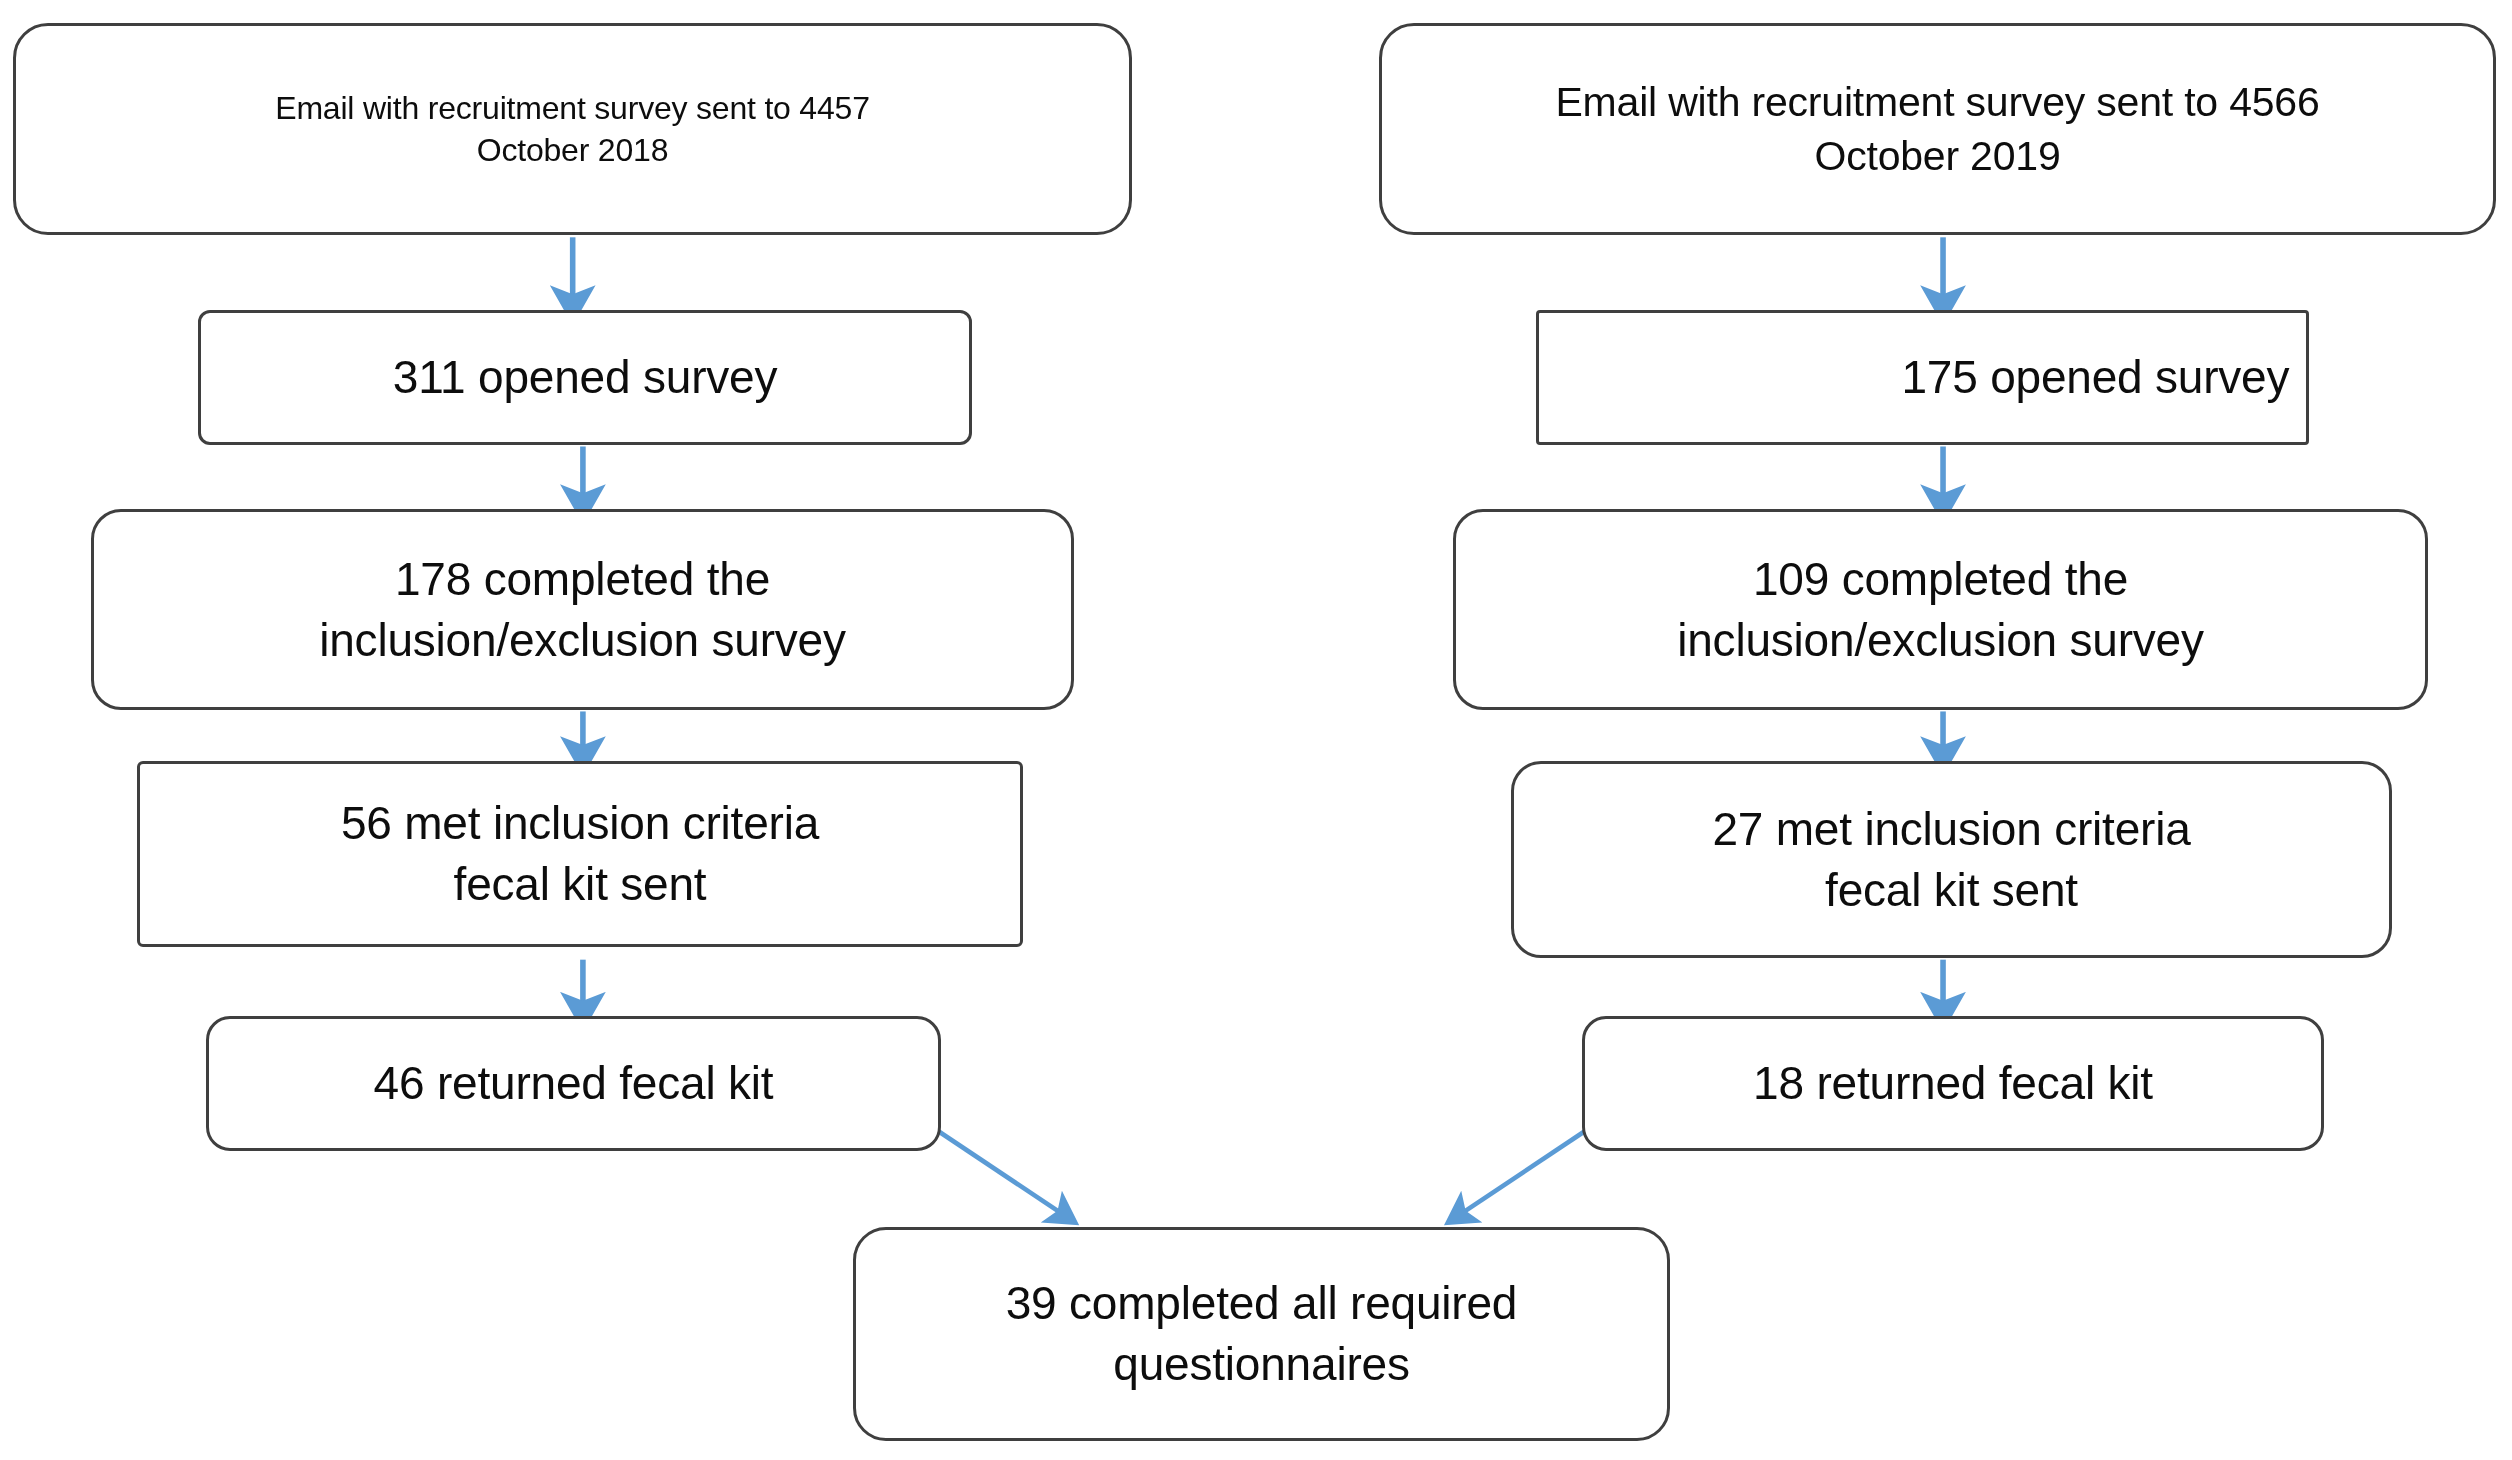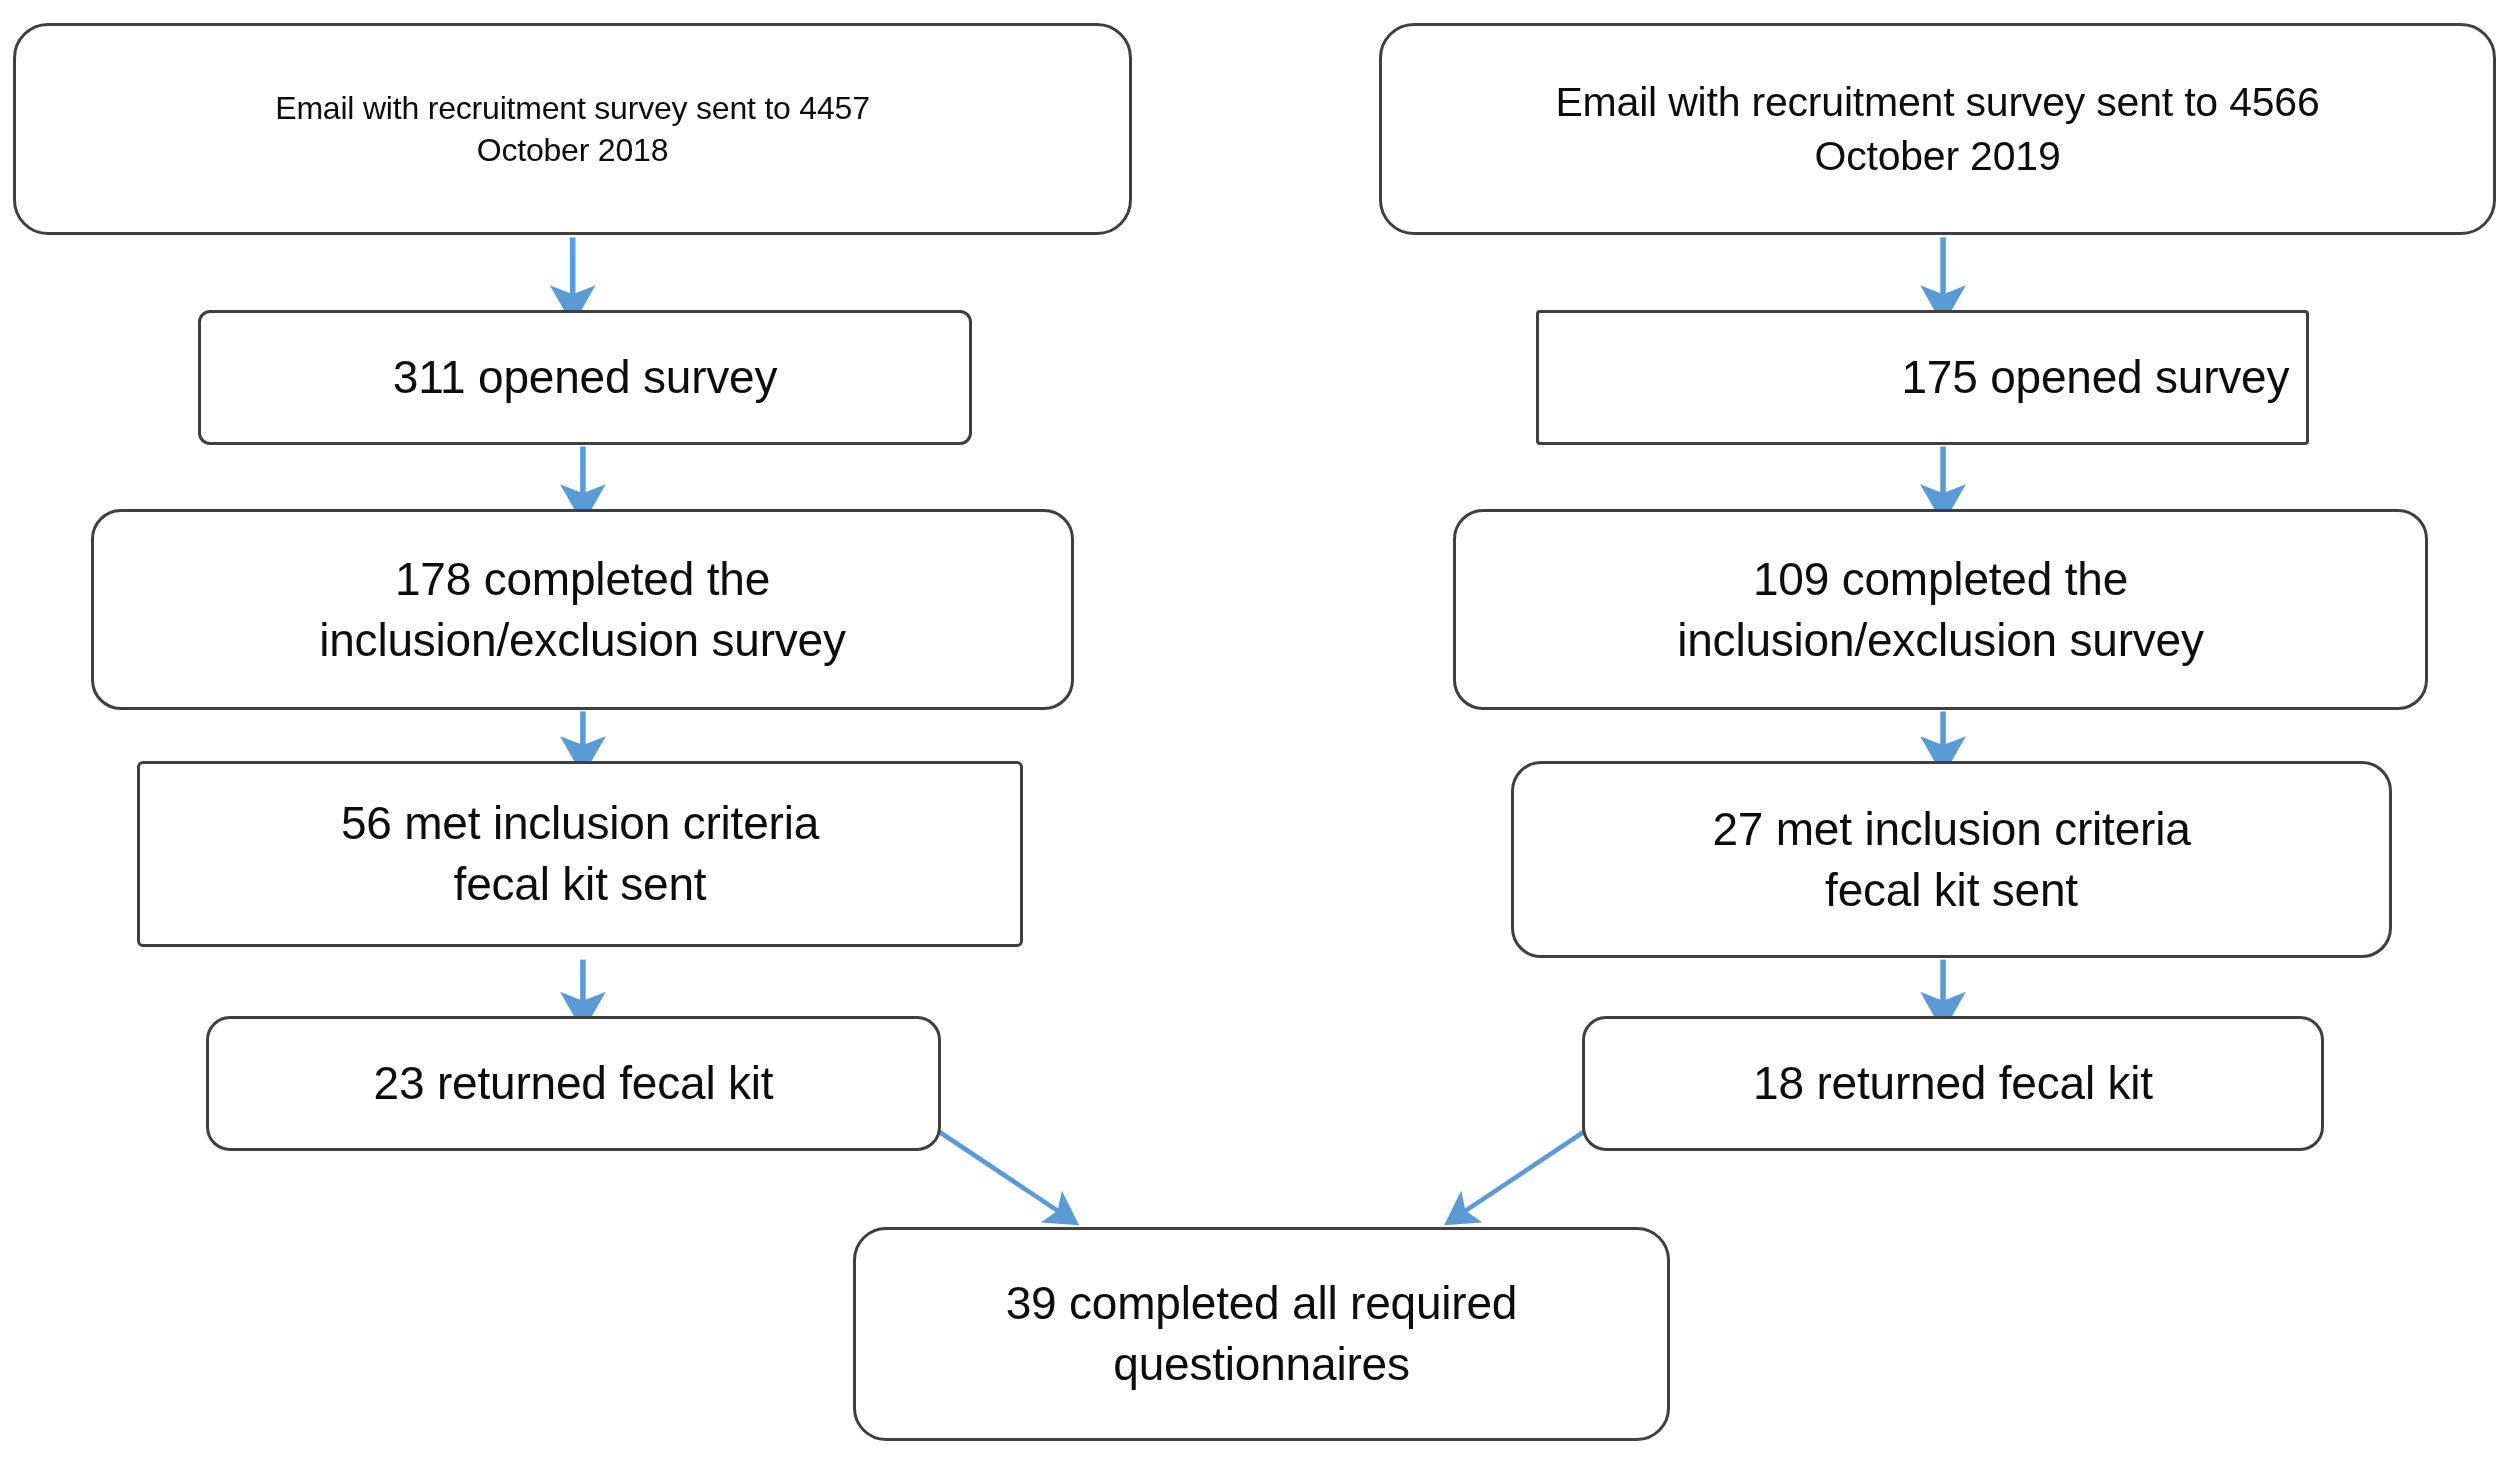--- a/index.html
+++ b/index.html
@@ -85,21 +85,21 @@
     <span class="box-text">178 completed the
 inclusion/exclusion survey</span>
   </div>
 
   <div class="flow-box" style="left:137px; top:761px; width:886px; height:186px; border-radius:6px;">
     <span class="box-text">56 met inclusion criteria
 fecal kit sent</span>
   </div>
 
   <div class="flow-box" style="left:206px; top:1016px; width:735px; height:135px; border-radius:24px;">
-    <span class="box-text">23 returned fecal kit</span>
+    <span class="box-text">46 returned fecal kit</span>
   </div>
 
   <div class="flow-box" style="left:1379px; top:23px; width:1117px; height:212px; border-radius:35px; font-size:41px;">
     <span class="box-text">Email with recruitment survey sent to 4566
 October 2019</span>
   </div>
 
   <div class="flow-box" style="left:1536px; top:310px; width:773px; height:135px; border-radius:4px;text-align:right;">
     <span class="box-text">175 opened survey</span>
   </div>

